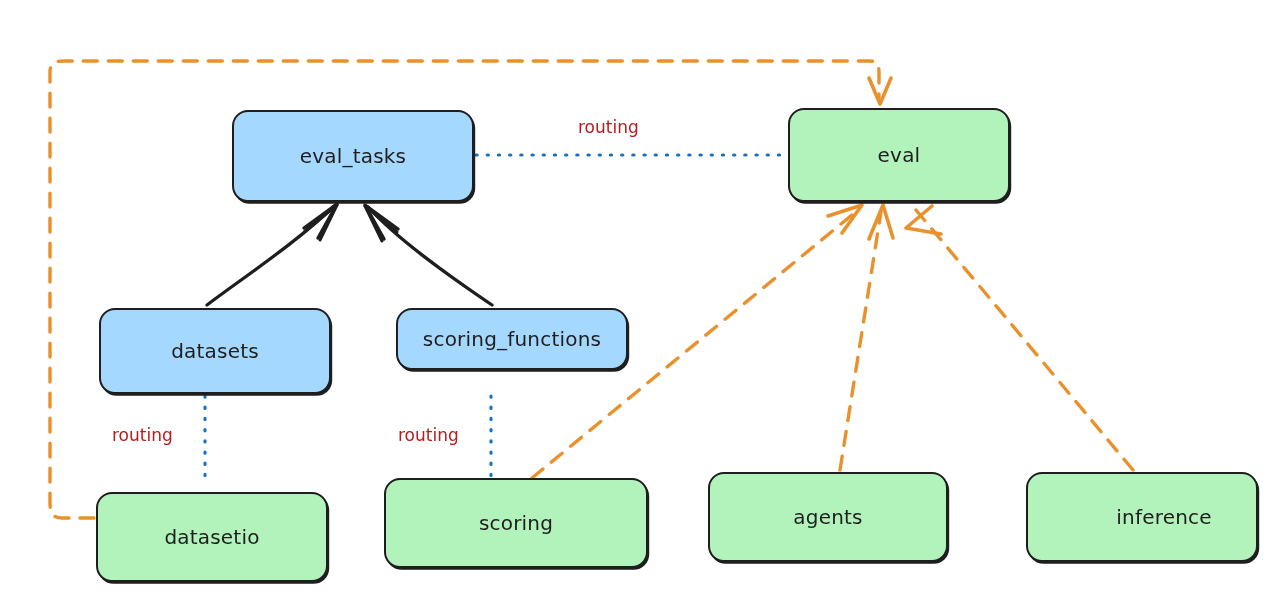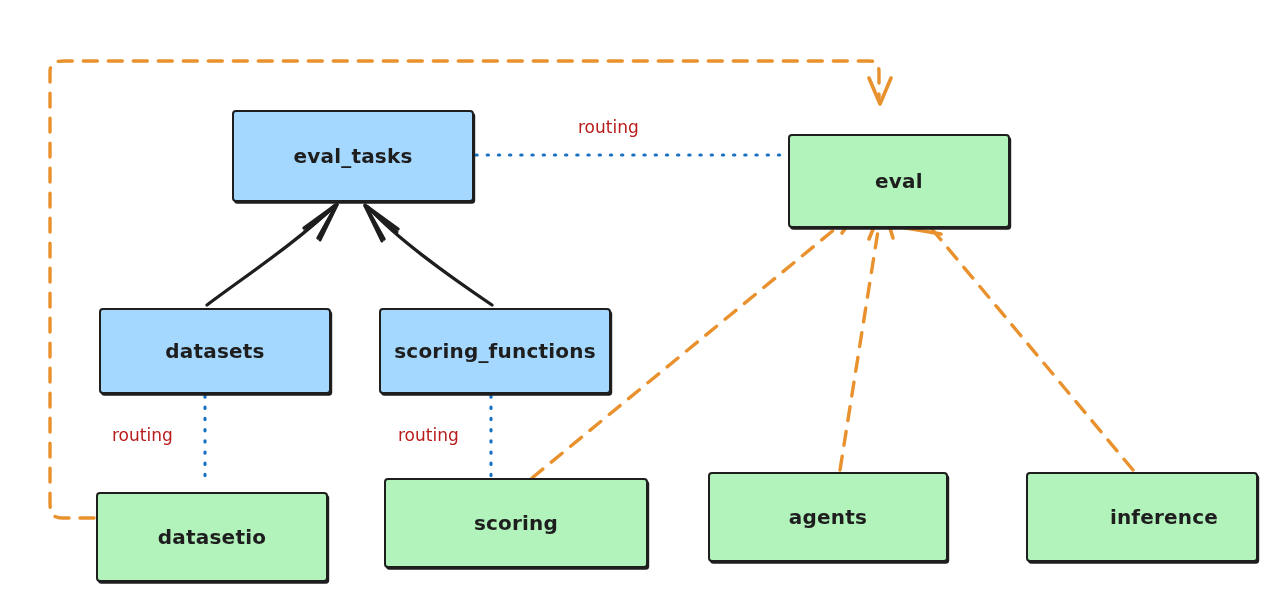--- a/index.html
+++ b/index.html
@@ -23,28 +23,27 @@
     height: 596px;
     pointer-events: none;
   }
   .node {
     position: absolute;
     box-sizing: border-box;
     display: flex;
     align-items: center;
     justify-content: center;
     border: 2.6px solid #1e1e1e;
-    border-radius: 4px;
+    border-radius: 16px;
     color: #1e1e1e;
     font-size: 20px;
     letter-spacing: 0.2px;
     text-align: left;
     z-index: 3;
     box-shadow: 1.6px 2.2px 0 -0.4px #1e1e1e;
-    font-weight: bold;
   }
   .node.blue  { background: #a5d8ff; }
   .node.green { background: #b2f2bb; }
   .edge-label {
     position: absolute;
     color: #b91c1c;
     font-size: 17px;
     z-index: 4;
     white-space: nowrap;
   }
@@ -95,29 +94,29 @@
       <path d="M 1133 470 L 916 210" fill="none" stroke="#e8912d" stroke-width="3.4" stroke-linecap="round" stroke-dasharray="14 11"></path>
       <path d="M 932 206 L 906 228 L 941 234" fill="none" stroke="#e8912d" stroke-width="3.6" stroke-linecap="round" stroke-linejoin="round"></path>
     </g>
 
   </svg>
 
   <div class="node blue" style="left:232px; top:110px; width:242px; height:92px;">
     <span>eval_tasks</span>
   </div>
 
-  <div class="node green" style="left:788px; top:108px; width:222px; height:94px;margin-top:26px;">
+  <div class="node green" style="left:788px; top:108px; width:222px; height:94px;">
     <span>eval</span>
   </div>
 
   <div class="node blue" style="left:99px; top:308px; width:232px; height:86px;">
     <span>datasets</span>
   </div>
 
-  <div class="node blue" style="left:379px; top:308px; width:232px; height:86px;">
+  <div class="node blue" style="left:396px; top:308px; width:232px; height:62px;">
     <span>scoring_functions</span>
   </div>
 
   <div class="node green" style="left:96px; top:492px; width:232px; height:90px;">
     <span>datasetio</span>
   </div>
 
   <div class="node green" style="left:384px; top:478px; width:264px; height:90px;">
     <span>scoring</span>
   </div>

